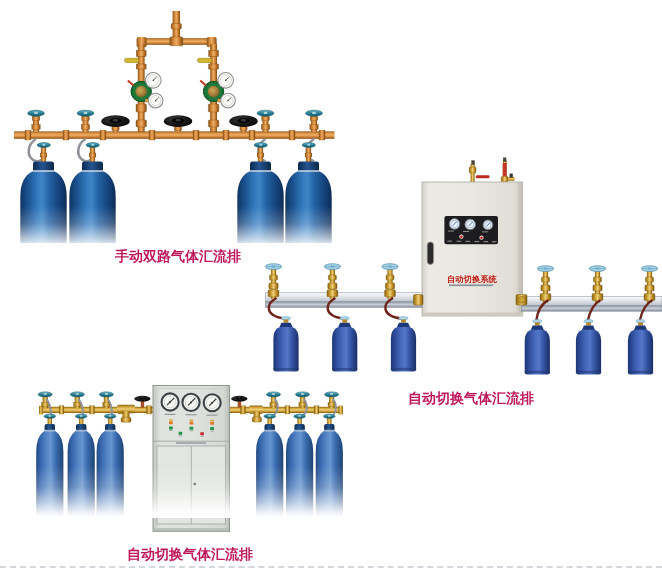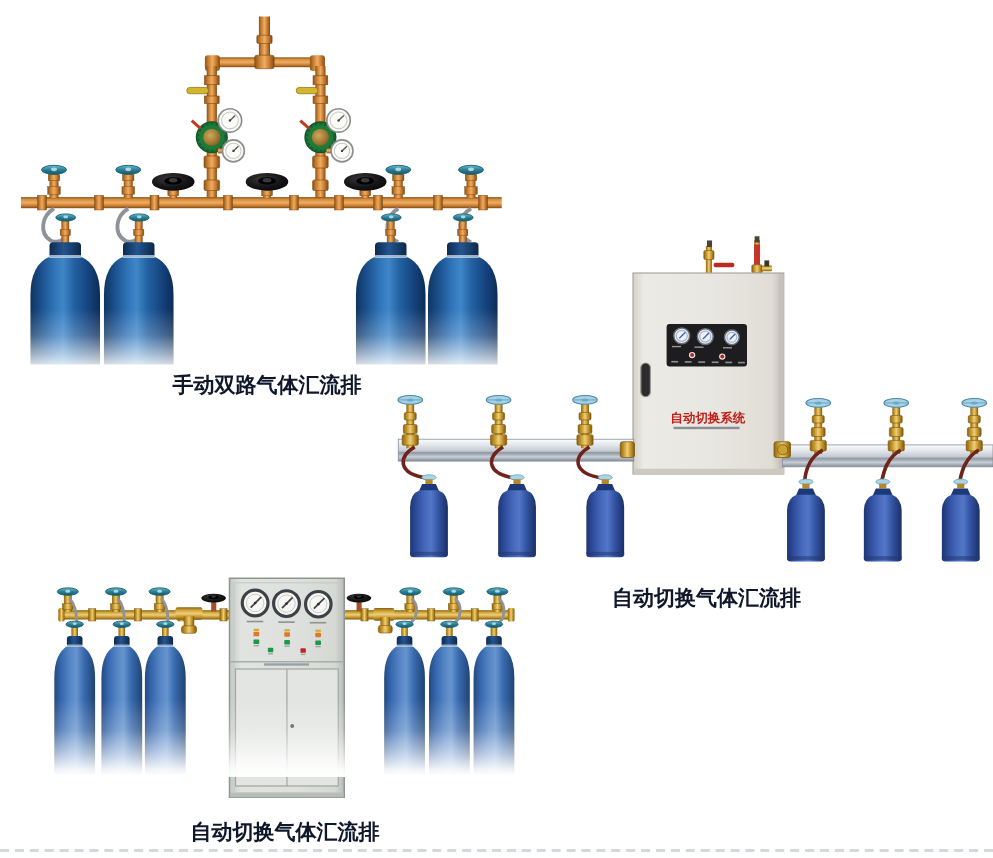--- a/index.html
+++ b/index.html
@@ -1,17 +1,17 @@
 <!DOCTYPE html>
 <html><head><meta charset="utf-8">
 <style>
 html,body{margin:0;padding:0;background:#ffffff;}
 body{width:662px;height:572px;position:relative;overflow:hidden;
  font-family:"Liberation Sans",sans-serif;}
-.cap{position:absolute;font-weight:bold;color:#0f172a;font-size:14px;white-space:nowrap;}
+.cap{position:absolute;font-weight:bold;color:#be185d;font-size:14px;white-space:nowrap;}
 .dash{position:absolute;left:0;top:566px;width:662px;border-top:2px dashed #d3d7de;}
 </style></head>
 <body>
 <svg width="662" height="572" style="position:absolute;left:0;top:0">
 <defs>
  <linearGradient id="copV" x1="0" y1="0" x2="1" y2="0">
   <stop offset="0" stop-color="#8a5518"></stop>
         <stop offset="0.25" stop-color="#cd8136"></stop>
   <stop offset="0.5" stop-color="#eead61"></stop>
         <stop offset="0.75" stop-color="#c97c32"></stop>

